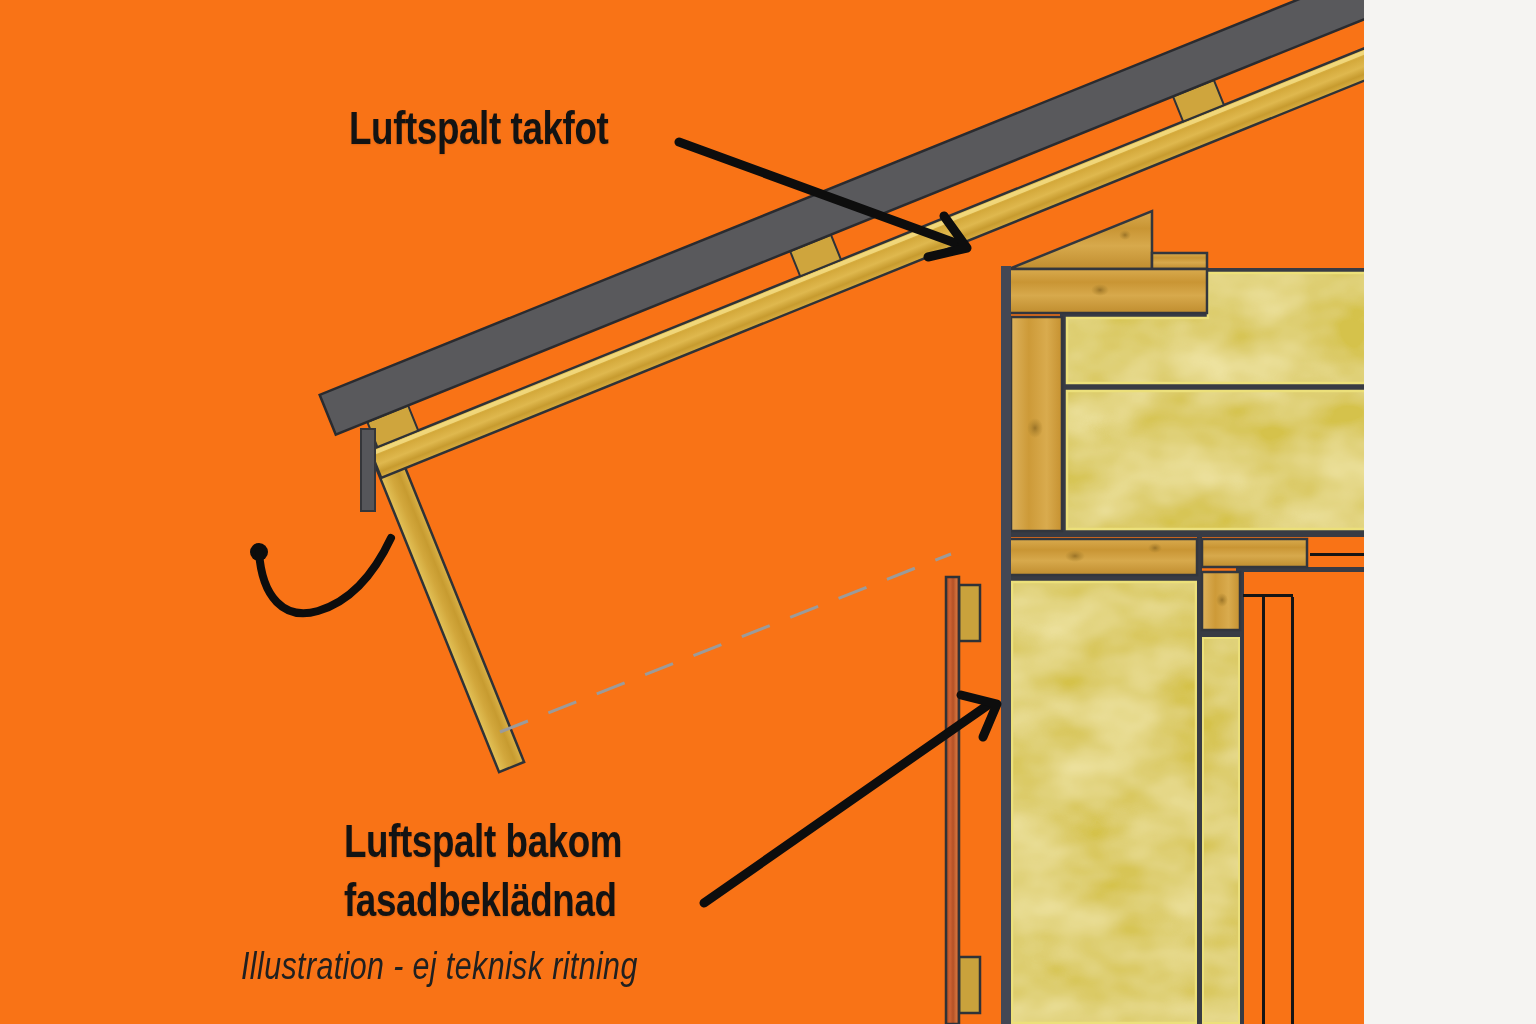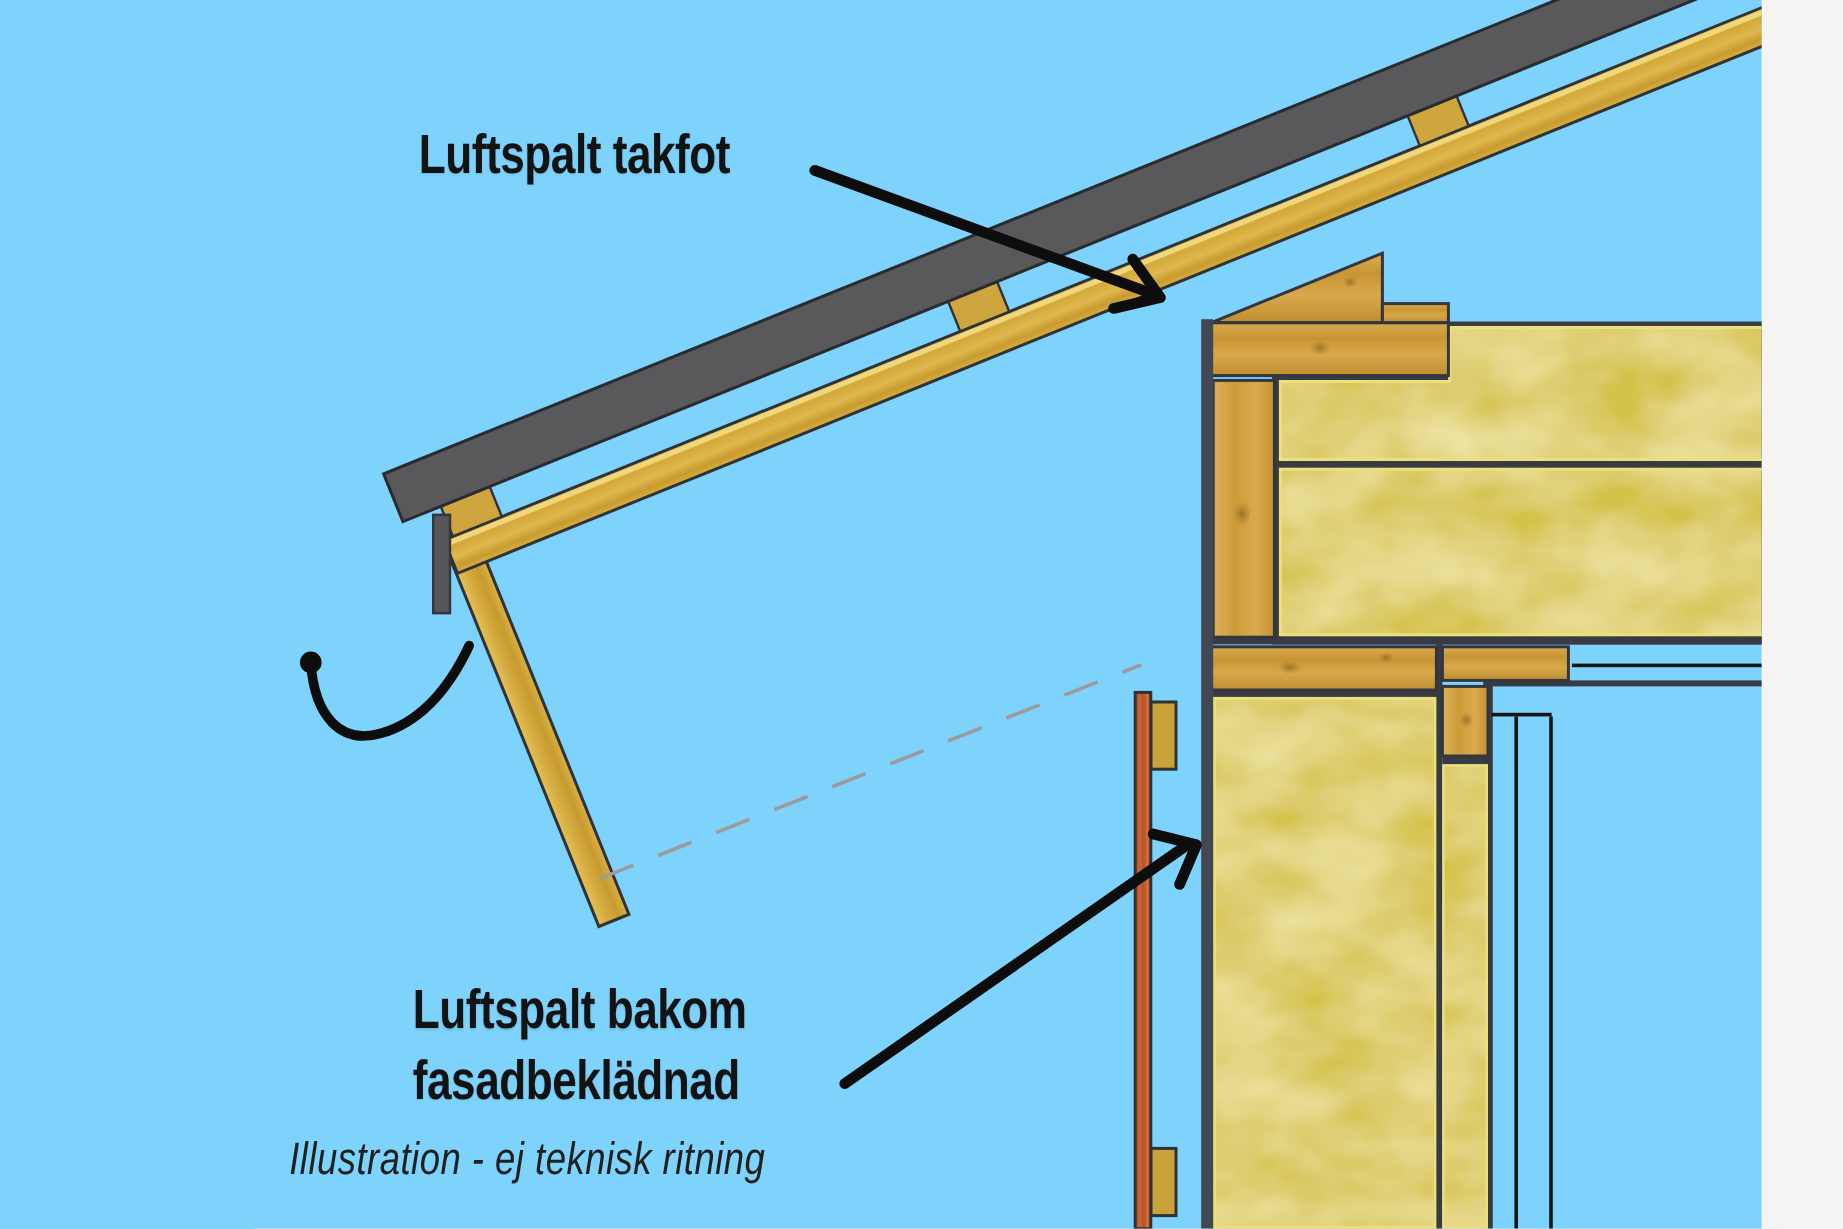--- a/index.html
+++ b/index.html
@@ -1,17 +1,17 @@
 <!DOCTYPE html>
 <html><head>
 <meta charset="utf-8">
 <style>
   html,body{margin:0;padding:0;background:#f5f4f2;}
-  .stage{position:relative;width:1468px;height:1024px;overflow:hidden;
-         font-family:"Liberation Sans","DejaVu Sans",sans-serif;background:#7dd3fc;}
+  .stage{position:relative;width:1364px;height:1024px;overflow:hidden;
+         font-family:"Liberation Sans","DejaVu Sans",sans-serif;background:#f97316;}
   .stage svg{position:absolute;left:0;top:0;}
   .label{position:absolute;font-weight:700;font-size:46px;line-height:59px;color:#131313;
          letter-spacing:-0.5px;transform:scaleX(.8);transform-origin:left top;
          text-shadow:0 1px 2px rgba(0,0,0,.12);white-space:nowrap;}
   .label span{display:block;}
   .label-takfot{left:349px;top:99px;}
   .label-facade{left:344px;top:812px;}
   .caption{position:absolute;left:241px;top:942px;font-style:italic;font-weight:300;
            font-size:38px;line-height:48px;color:#202020;letter-spacing:.5px;
            transform:scaleX(.8);transform-origin:left top;white-space:nowrap;}

